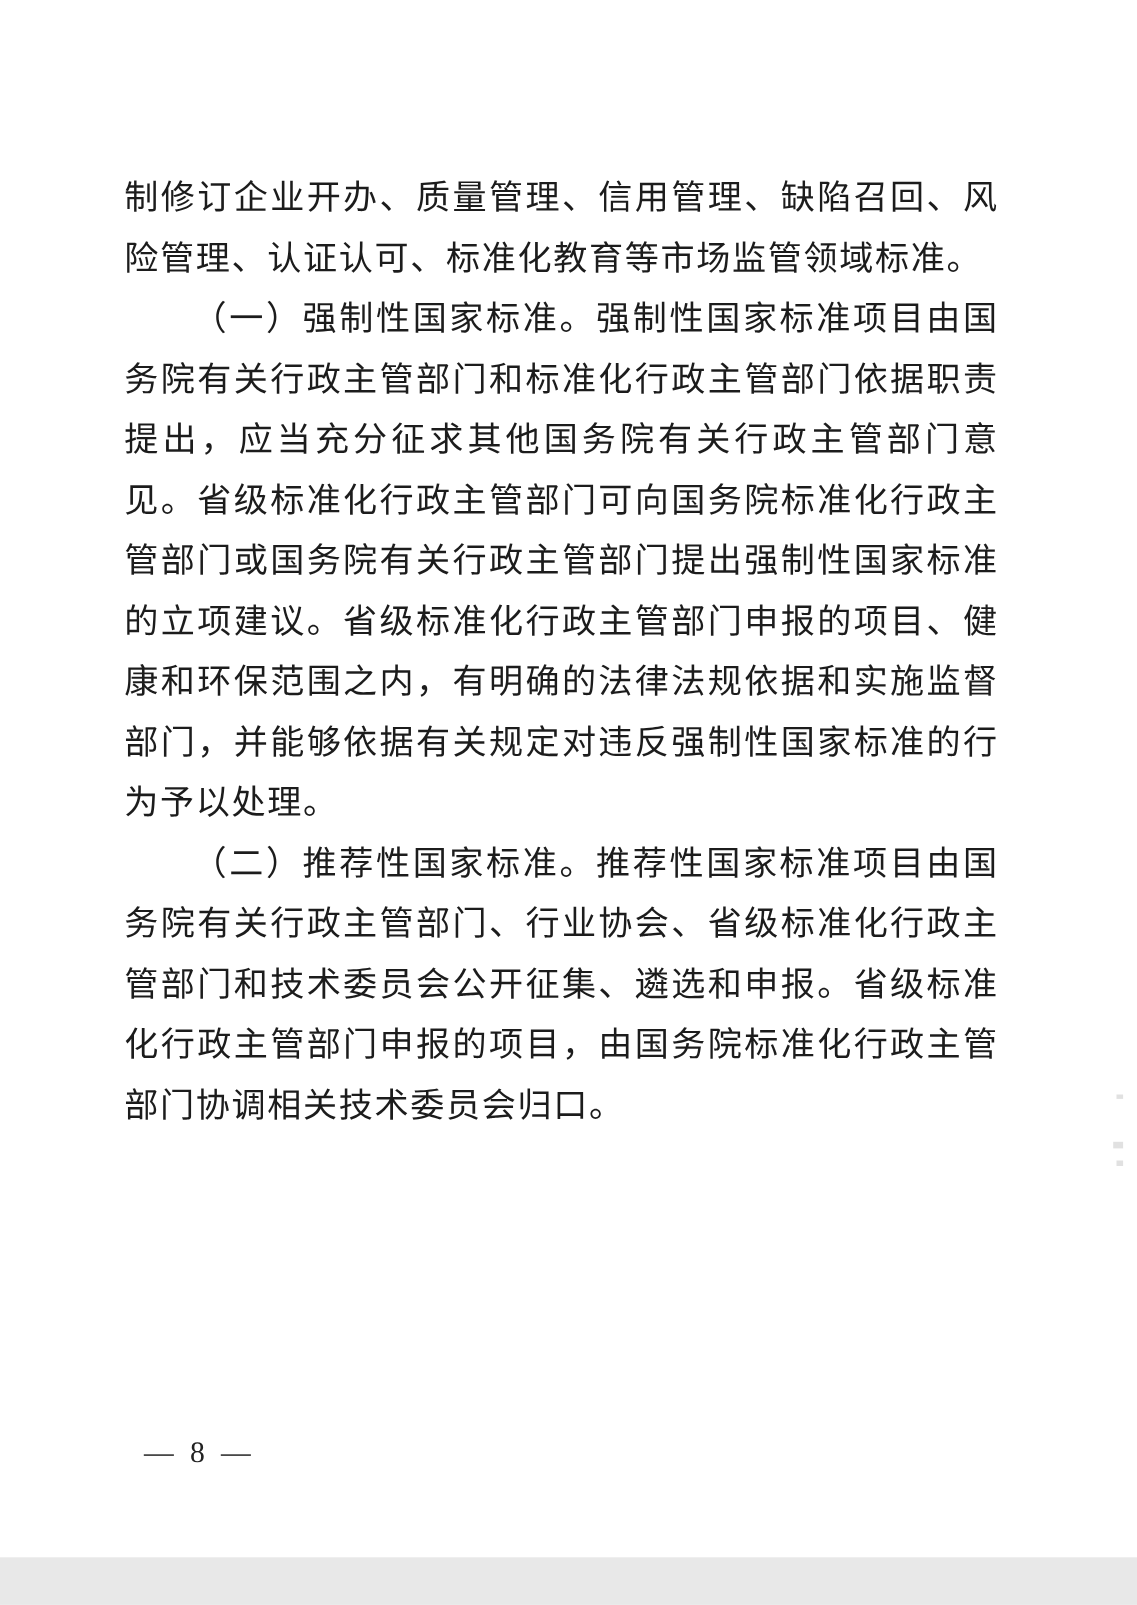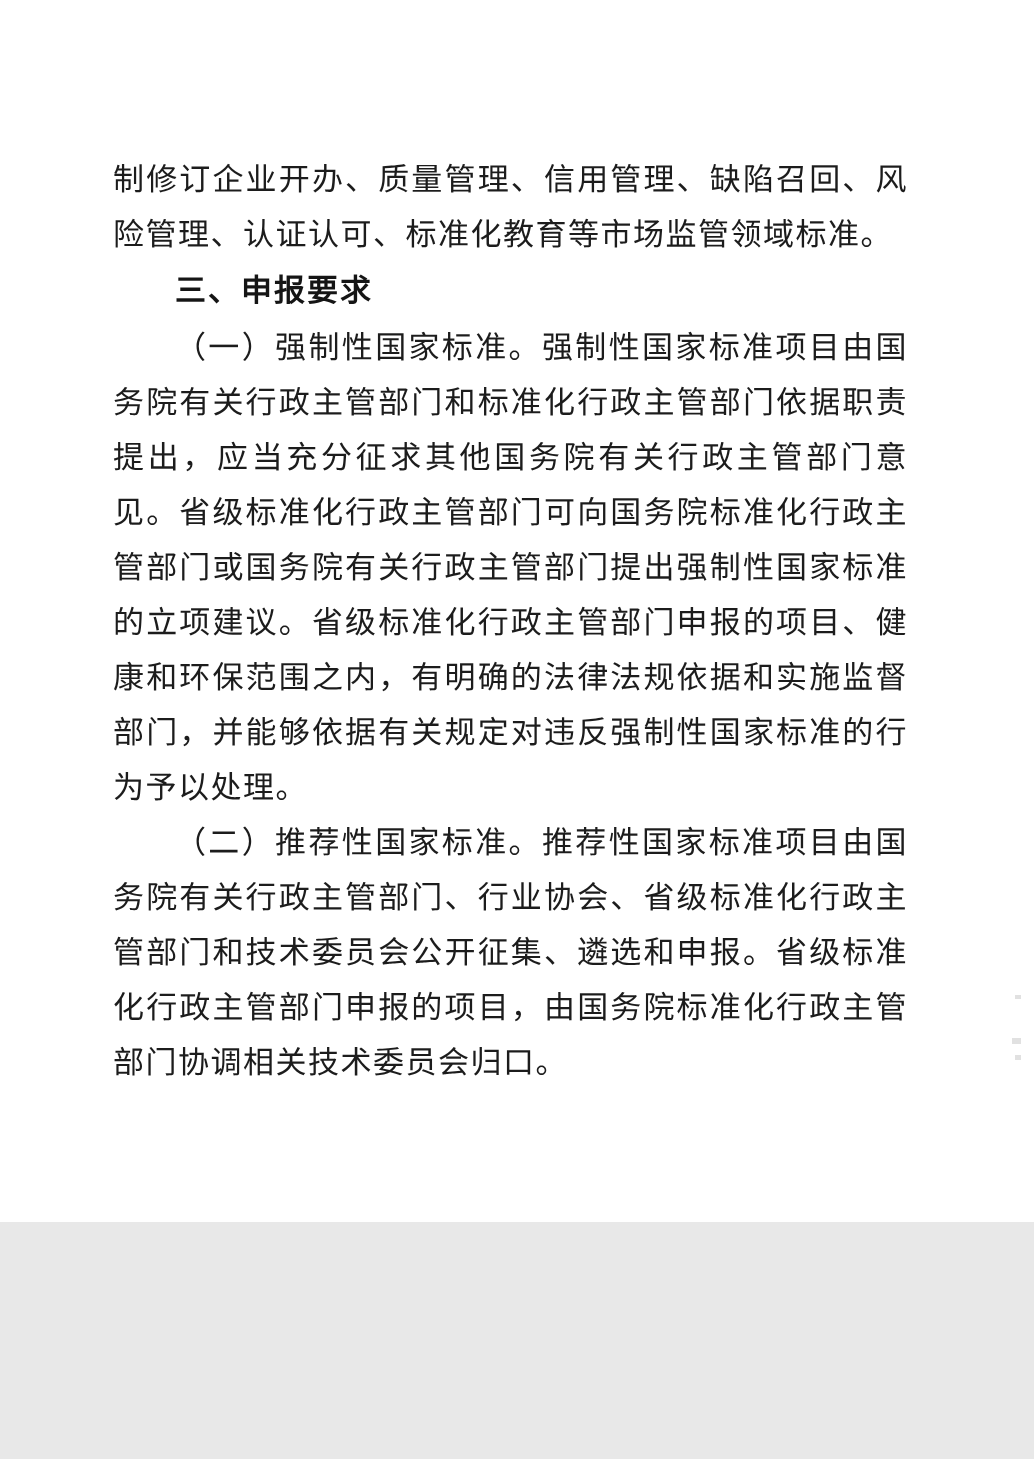--- a/index.html
+++ b/index.html
@@ -3,21 +3,21 @@
 <meta charset="utf-8">
 <style>
   html, body {
     margin: 0;
     padding: 0;
     background: #e8e8e8;
   }
   .page {
     position: relative;
     width: 1034px;
-    height: 1222px;
+    height: 1416px;
     margin: 0 auto;
     background: #ffffff;
     overflow: hidden;
     font-family: "Liberation Serif", "DejaVu Serif", serif;
     color: #1c1c1c;
   }
   .content {
     position: absolute;
     left: 113px;
     top: 152px;
@@ -67,21 +67,20 @@
 </head>
 <body>
 
 <div class="page">
 
   <div class="content">
 
     <p class="para">制修订企业开办、质量管理、信用管理、缺陷召回、风险管理、认证认可、标准化教育等市场监管领域标准。</p>
 
 
-    <h2 class="section-heading">三、申报要求</h2>
 
     <p class="para indent">（一）强制性国家标准。强制性国家标准项目由国务院有关行政主管部门和标准化行政主管部门依据职责提出，应当充分征求其他国务院有关行政主管部门意见。省级标准化行政主管部门可向国务院标准化行政主管部门或国务院有关行政主管部门提出强制性国家标准的立项建议。省级标准化行政主管部门申报的项目、健康和环保范围之内，有明确的法律法规依据和实施监督部门，并能够依据有关规定对违反强制性国家标准的行为予以处理。</p>
 
     <p class="para indent">（二）推荐性国家标准。推荐性国家标准项目由国务院有关行政主管部门、行业协会、省级标准化行政主管部门和技术委员会公开征集、遴选和申报。省级标准化行政主管部门申报的项目，由国务院标准化行政主管部门协调相关技术委员会归口。</p>
 
   </div>
 
   <div class="page-footer">— 8 —</div>
 
   <div class="scan-artifact artifact-1"></div>

